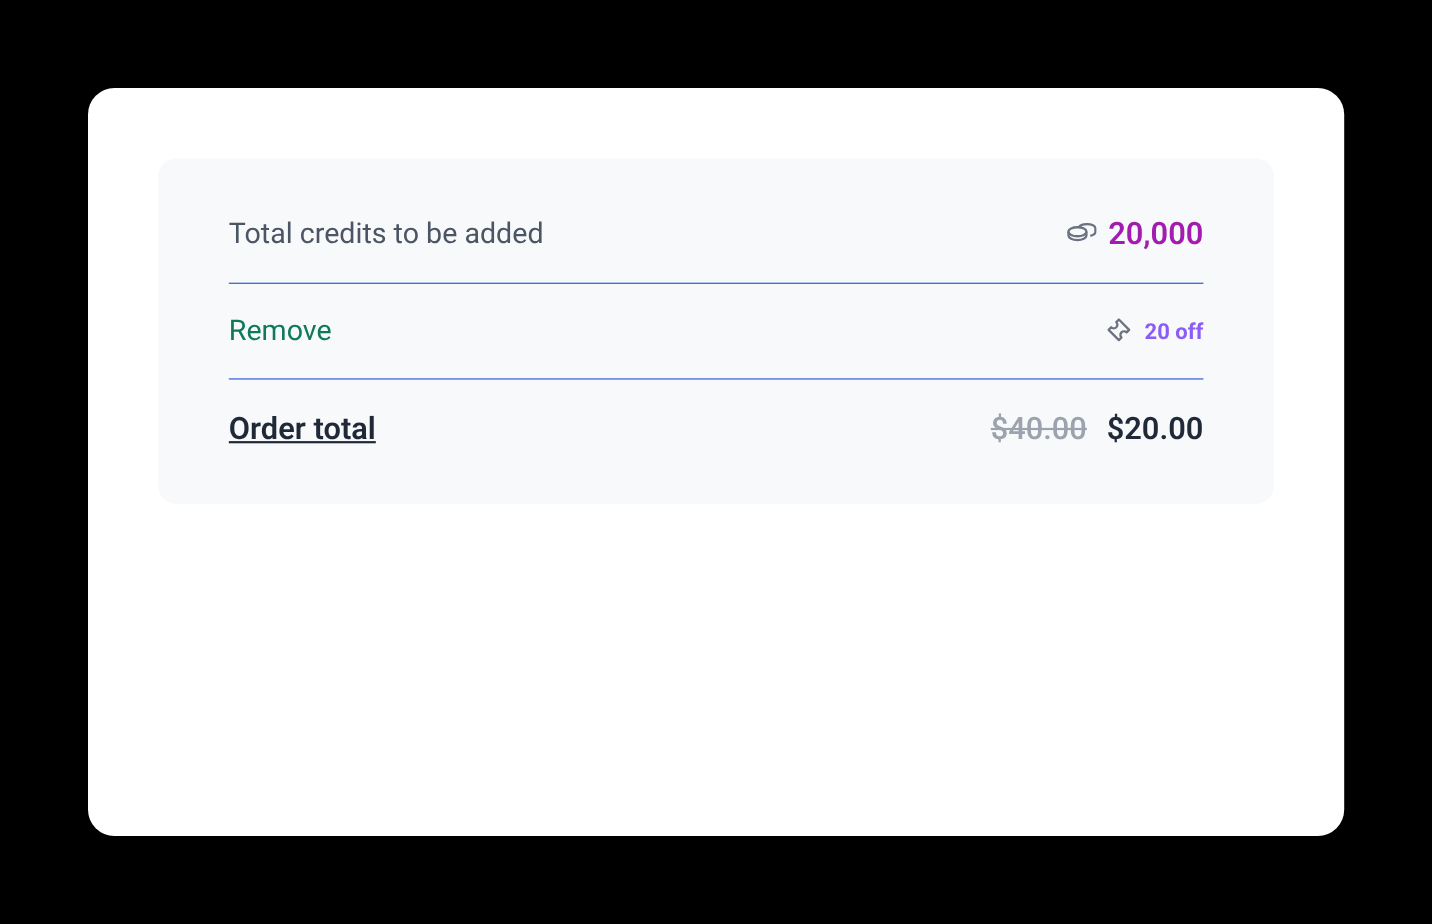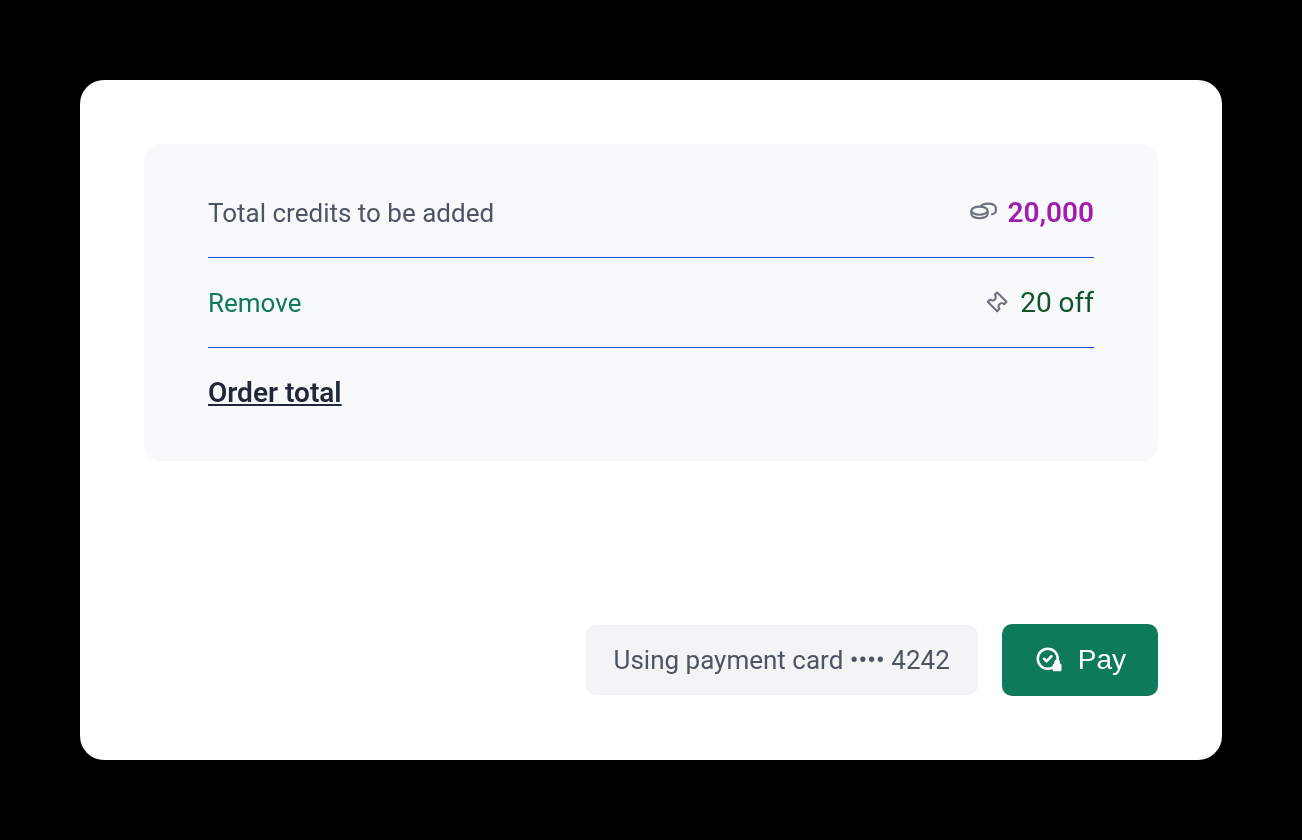--- a/index.html
+++ b/index.html
@@ -97,23 +97,23 @@
       height: 100%;
     }
     
     .credits-value {
       font-size: 28px;
       color: #a21caf;
       font-weight: 600;
     }
     
     .discount-value {
-      font-size: 28px;
-      color: #14532d;
-      font-weight: 400;
+      font-size: 20px;
+      color: #8b5cf6;
+      font-weight: 700;
     }
     
     .original-price {
       font-size: 28px;
       color: #9ca3af;
       font-weight: 500;
       text-decoration: line-through;
       margin-right: 8px;
     }
     
@@ -196,31 +196,21 @@
           </svg>
         </span>
         <span class="discount-value">20 off</span>
       </div>
     </div>
 
     <div class="row">
       <div class="row-left">
         <span class="order-total-label">Order total</span>
       </div>
+      <div class="row-right">
+        <span class="original-price">$40.00</span>
+        <span class="final-price">$20.00</span>
+      </div>
     </div>
 
   </div>
 
-  <div class="footer">
-    <div class="payment-card-pill">Using payment card •••• 4242</div>
-    <button class="pay-button">
-      <span class="pay-icon">
-        <svg viewBox="0 0 24 24" fill="none" stroke="#ffffff" stroke-width="2" stroke-linecap="round" stroke-linejoin="round">
-          <circle cx="11" cy="11" r="8"></circle>
-          <path d="M8 11l2 2 4-4"></path>
-          <rect x="15" y="15" width="7" height="6" rx="1" fill="#ffffff" stroke="none"></rect>
-          <path d="M17 15v-1.2a1.5 1.5 0 0 1 3 0V15" stroke="#ffffff" stroke-width="1.5"></path>
-        </svg>
-      </span>
-      <span class="pay-button-text">Pay</span>
-    </button>
-  </div>
 </div>
 
 </body></html>

